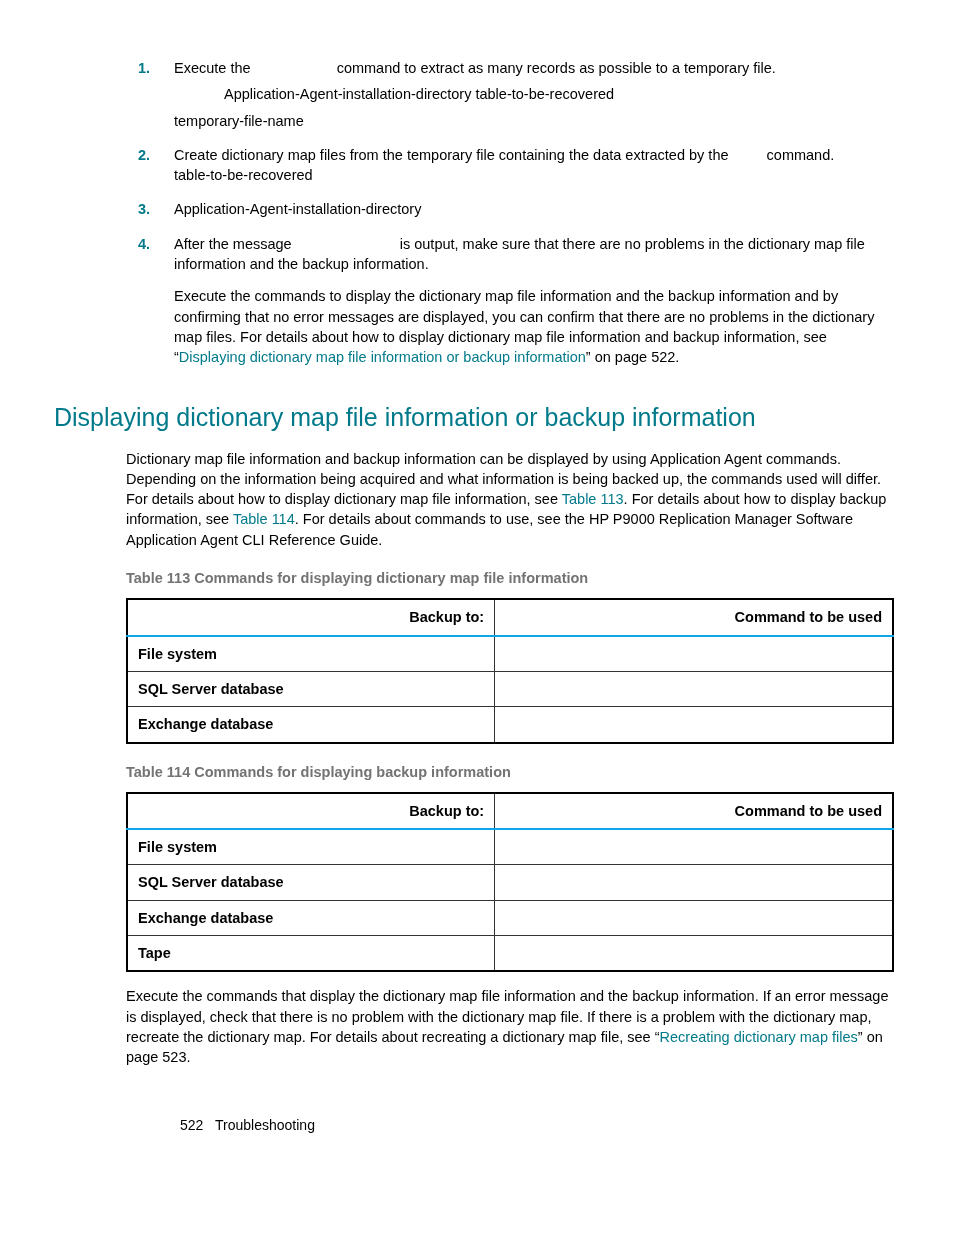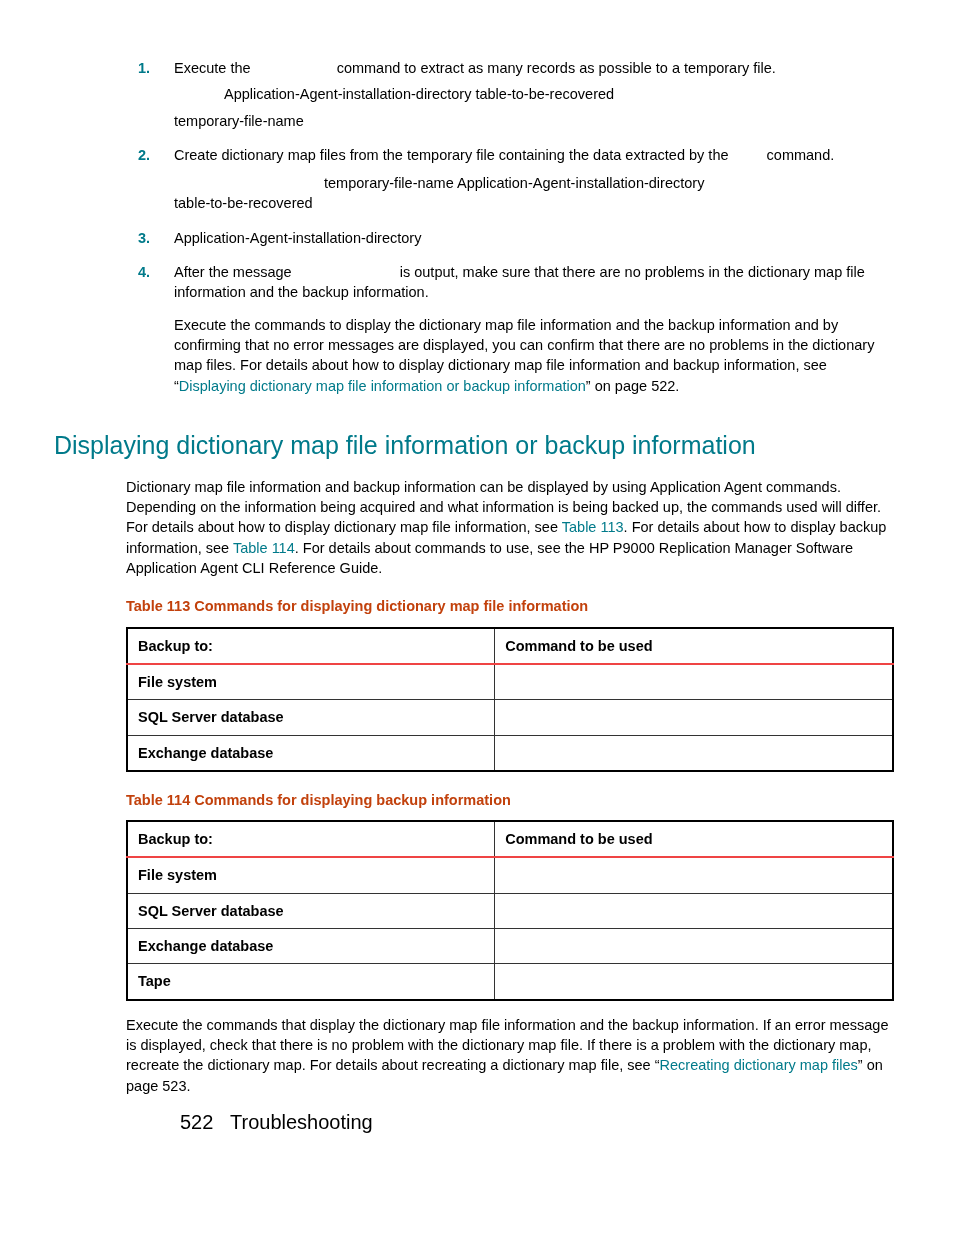--- a/index.html
+++ b/index.html
@@ -47,48 +47,49 @@
   }
   .body-indent {
     margin-left: 72px;
     margin-bottom: 12px;
   }
   a.link {
     color: #007a8a;
     text-decoration: none;
   }
   .table-title {
-    color: #c2410c;
+    color: #737373;
     font-weight: bold;
     margin: 18px 0 10px 72px;
   }
   table.cmd {
     border-collapse: collapse;
     width: calc(100% - 72px);
     margin-left: 72px;
     border: 2px solid #000;
   }
   table.cmd th, table.cmd td {
     border: 1px solid #333;
     padding: 7px 10px;
     text-align: left;
     font-weight: bold;
   }
   table.cmd th {
     font-weight: bold;
-    border-bottom: 2px solid #ef4444;
+    border-bottom: 2px solid #0ea5e9;
+    text-align: right;
   }
   table.cmd th:first-child {
     width: 48%;
   }
   .footer {
     position: absolute;
     bottom: 52px;
     left: 126px;
-    font-size: 20px;
+    font-size: 14px;
   }
   .page-wrap {
     position: relative;
     min-height: 1130px;
   }
 </style>
 </head>
 <body>
 
 <div class="page-wrap">
@@ -98,21 +99,20 @@
   <li>
     <span class="num">1.</span>
     <span><span>Execute the </span><span style="display:inline-block;width:78px;"></span><span> command to extract as many records as possible to a temporary file.</span></span>
     <div class="indent2" style="margin-left:50px;"><span class="italic">Application-Agent-installation-directory                table-to-be-recovered</span></div>
     <div style="margin-left:0;"><span class="italic">temporary-file-name</span></div>
   </li>
 
   <li>
     <span class="num">2.</span>
     <span><span>Create dictionary map files from the temporary file containing the data extracted by the </span><span style="display:inline-block;width:30px;"></span><span> command.</span></span>
-    <div style="margin-left:150px;margin-top:8px;"><span class="italic">temporary-file-name Application-Agent-installation-directory</span></div>
     <div><span class="italic">table-to-be-recovered</span></div>
   </li>
 
   <li>
     <span class="num">3.</span>
     <div style="margin-top:8px;"><span class="italic">Application-Agent-installation-directory</span></div>
   </li>
 
   <li>
     <span class="num">4.</span>

